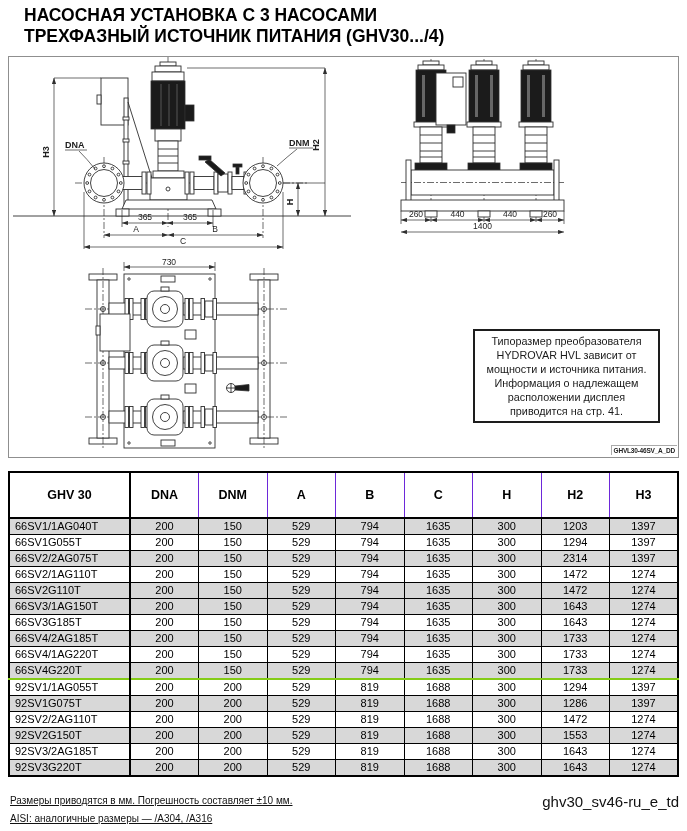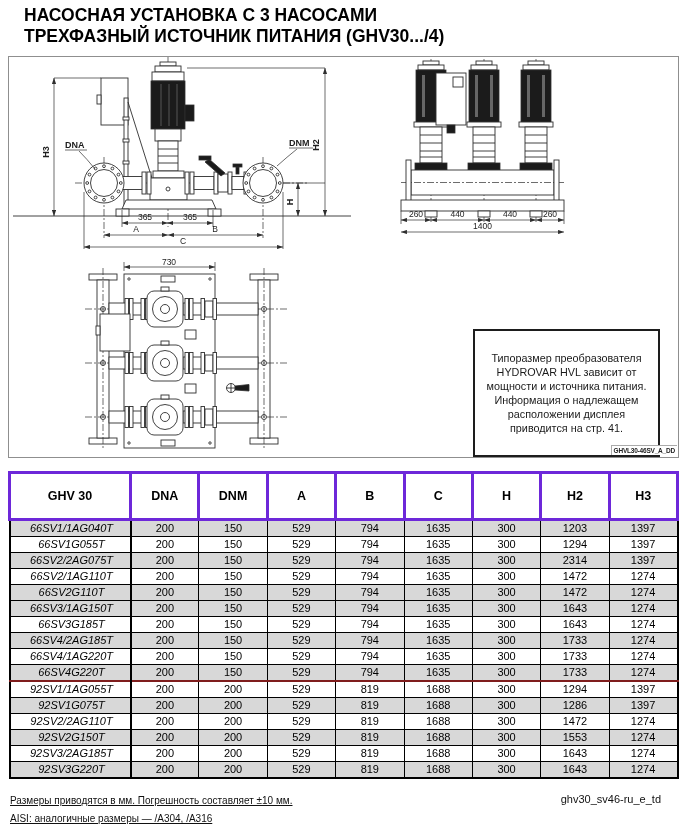--- a/index.html
+++ b/index.html
@@ -2,39 +2,39 @@
 <html lang="ru"><head>
 <meta charset="utf-8">
 <style>
   html,body{margin:0;padding:0;background:#fff;}
   body{width:687px;height:831px;position:relative;font-family:"Liberation Sans",sans-serif;color:#000;overflow:hidden;}
   .page-title{position:absolute;left:8px;top:5px;font-size:17.5px;font-weight:bold;line-height:21px;letter-spacing:0;margin-left:16px;}
   .drawing-frame{position:absolute;left:8px;top:56px;width:669px;height:400px;border:1px solid #8f8f8f;background:#fff;}
   .svg-abs{position:absolute;overflow:visible;}
   .note-box{position:absolute;left:464px;top:272px;width:171px;height:84px;border:2px solid #1d1d1d;
     display:flex;align-items:center;justify-content:center;text-align:center;
-    font-size:10.8px;line-height:14px;padding:20px 6px;color:#1a1a1a;}
+    font-size:10.8px;line-height:14px;padding:3px 6px;color:#1a1a1a;}
   .drawing-code{position:absolute;right:1px;bottom:2px;font-size:6.5px;font-weight:bold;color:#222;
     letter-spacing:-0.2px;border-top:1px solid #aaa;border-left:1px solid #aaa;padding:1px 2px;background:#fff;}
   
   table.dim{position:absolute;left:8px;top:471px;width:671px;border-collapse:collapse;table-layout:fixed;
     font-size:11px;}
   table.dim col.c0{width:121px;}
-  table.dim th{height:42px;font-size:12.5px;font-weight:bold;border:3px solid #6d28d9;text-align:center;vertical-align:middle;background:#fff;}
+  table.dim th{height:42px;font-size:12.5px;font-weight:bold;border:1px solid #6d28d9;text-align:center;vertical-align:middle;background:#fff;}
   table.dim td{height:13px;padding:1px 2px;border:1px solid #000;text-align:center;vertical-align:middle;line-height:13px;}
   table.dim{border:2px solid #000;}
   table.dim thead tr{border-bottom:2px solid #000;}
-  table.dim td.model{text-align:center;padding-left:5px;font-style:italic;}
+  table.dim td.model{text-align:left;padding-left:5px;}
   table.dim tr.shaded td{background:#d8d8d8;}
-  table.dim tr.group-start{border-top:2px solid #7f1d1d;}
+  table.dim tr.group-start{border-top:2px solid #84cc16;}
   table.dim th:first-child, table.dim td.model{border-right:2px solid #000;}
   .footnote{position:absolute;left:10px;font-size:10px;color:#111;text-decoration:underline;}
   .fn1{top:795px;}
   .fn2{top:813px;}
-  .doc-code{position:absolute;right:26px;top:793px;font-size:11px;color:#111;margin-left:20px;}
+  .doc-code{position:absolute;right:8px;top:793px;font-size:15px;color:#111;margin-left:20px;}
   
   svg .ln{stroke:#2e2e2e;stroke-width:0.9;fill:none;}
   svg .lnw{stroke:#2e2e2e;stroke-width:0.9;fill:#fff;}
   svg .blk{stroke:#2e2e2e;stroke-width:0.8;fill:#1b1b1b;}
   svg .cl{stroke:#2e2e2e;stroke-width:0.7;fill:none;stroke-dasharray:7 2 2 2;}
   svg .dim{stroke:#2e2e2e;stroke-width:0.7;fill:none;}
   svg text{fill:#1d1d1d;font-family:"Liberation Sans",sans-serif;}
   svg text.dimt{font-size:8.5px;}
   svg text.lbl{font-size:9px;font-weight:bold;}
 </style>

